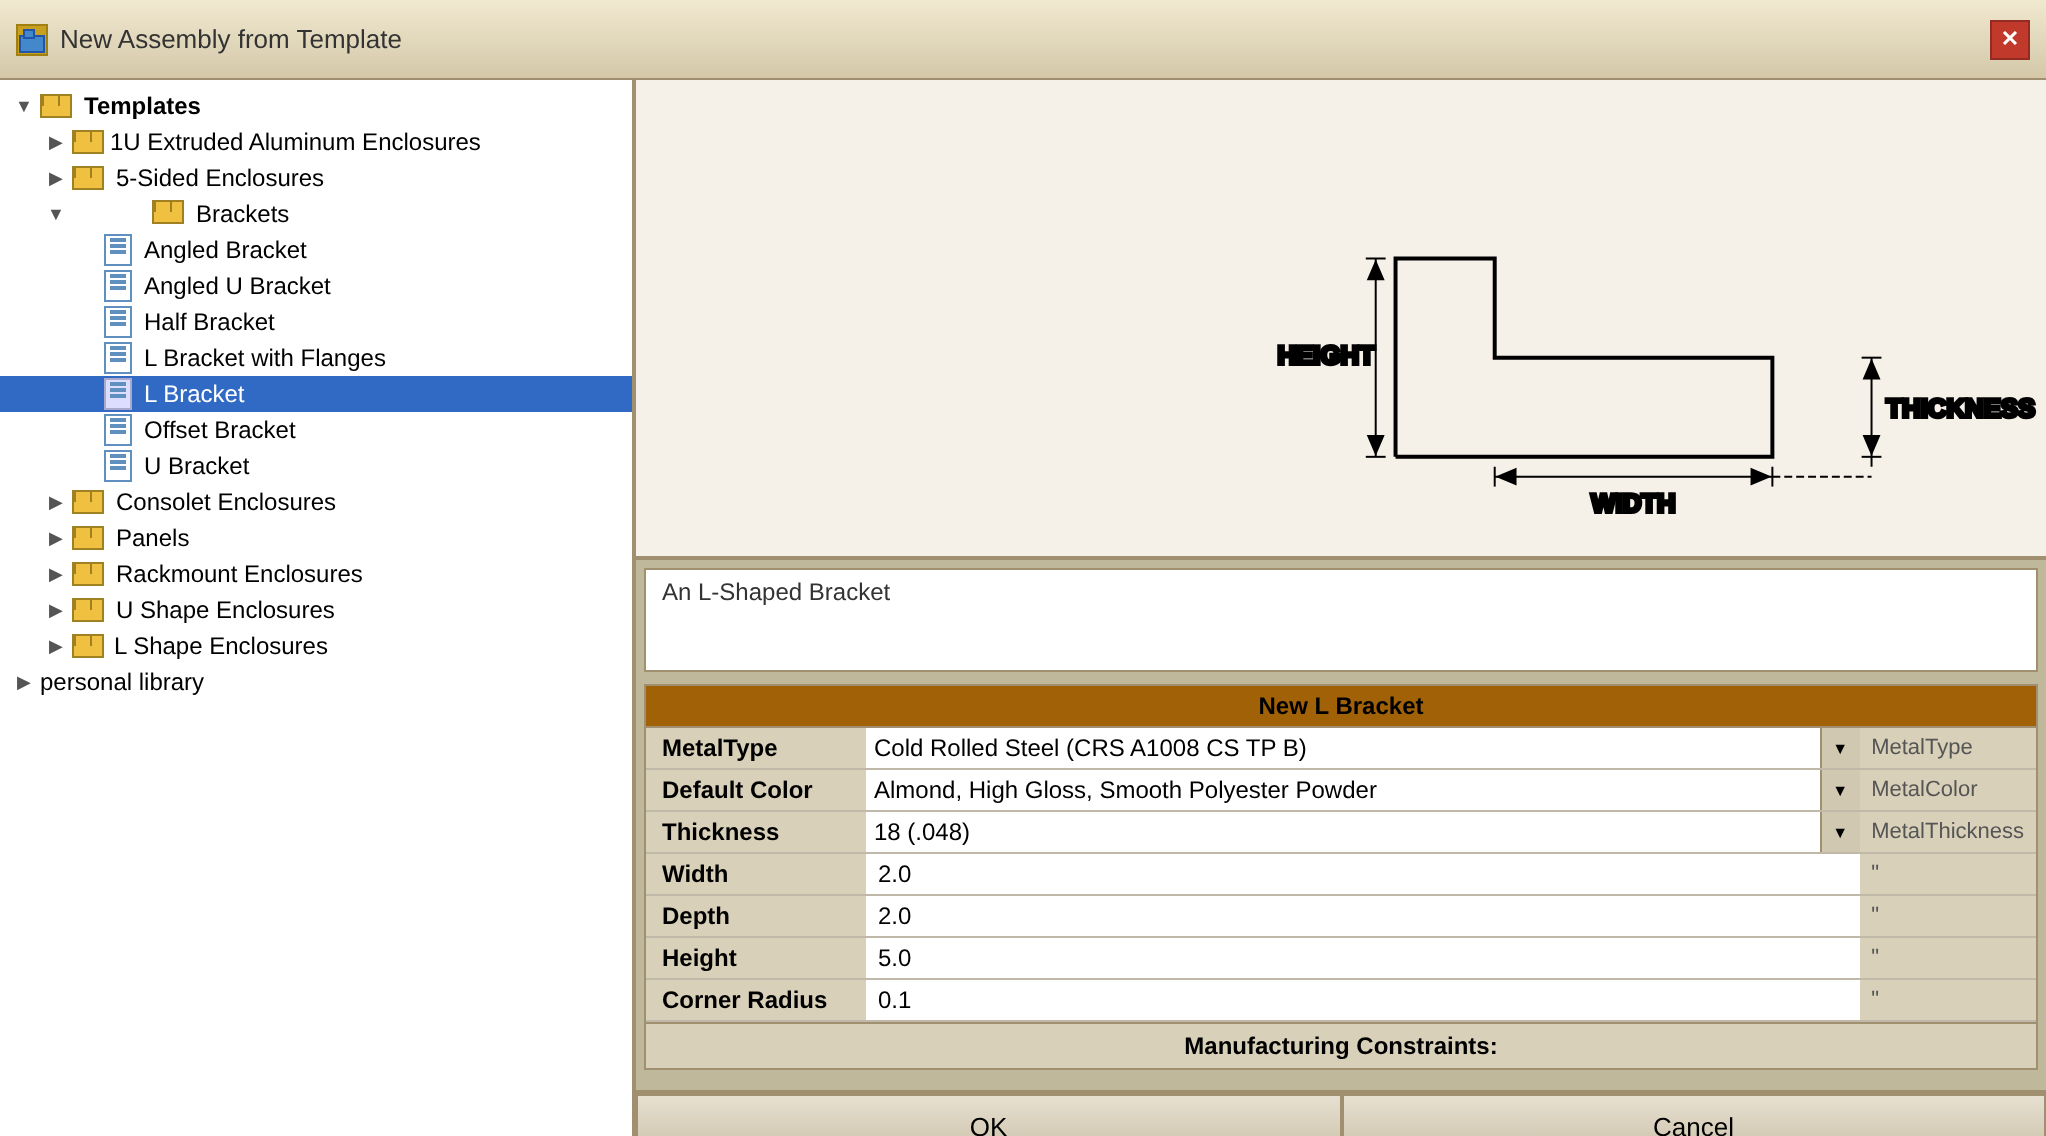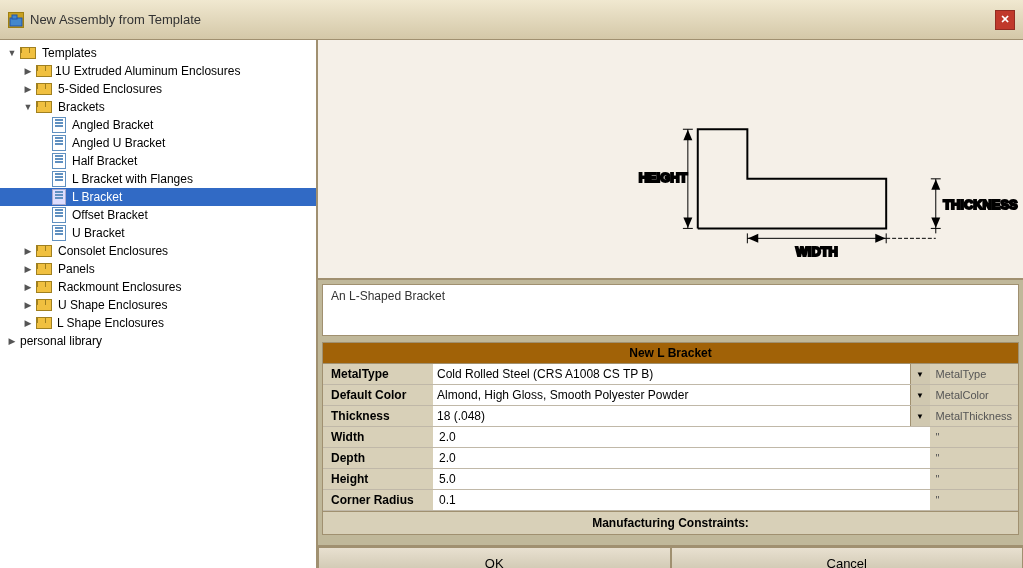--- a/index.html
+++ b/index.html
@@ -257,21 +257,21 @@
   </div>
   <div class="close-btn">✕</div>
 </div>
 
 <div class="main-container">
 
   <div class="left-panel">
 
     <div class="tree-item tree-indent-0">
       <span class="expander">▼</span>
-      <span style="display:inline-flex;align-items:center;gap:3px;">
+      <span style="display:inline-flex;align-items:center;gap:3px;font-weight:bold;">
         <span class="folder-icon"></span>
         <span class="item-label">Templates</span>
       </span>
     </div>
 
     <div class="tree-item tree-indent-1">
       <span class="expander">▶</span>
       <span style="display:inline-flex;align-items:center;gap:0;">
         <span class="folder-icon"></span>
         <span class="item-label">1U Extruded Aluminum Enclosures</span>
@@ -281,21 +281,21 @@
     <div class="tree-item tree-indent-1">
       <span class="expander">▶</span>
       <span style="display:inline-flex;align-items:center;gap:3px;">
         <span class="folder-icon"></span>
         <span class="item-label">5-Sided Enclosures</span>
       </span>
     </div>
 
     <div class="tree-item tree-indent-1">
       <span class="expander">▼</span>
-      <span style="display:inline-flex;align-items:center;gap:3px;">
+      <span style="display:inline-flex;align-items:flex-start;gap:3px;margin-left:40px;">
         <span class="folder-icon"></span>
         <span class="item-label">Brackets</span>
       </span>
     </div>
 
     <div class="tree-item tree-indent-2">
       <span class="expander" style="visibility:hidden">▶</span>
       <span style="display:inline-flex;align-items:center;gap:3px;">
         <span class="doc-icon"></span>
         <span class="item-label">Angled Bracket</span>

